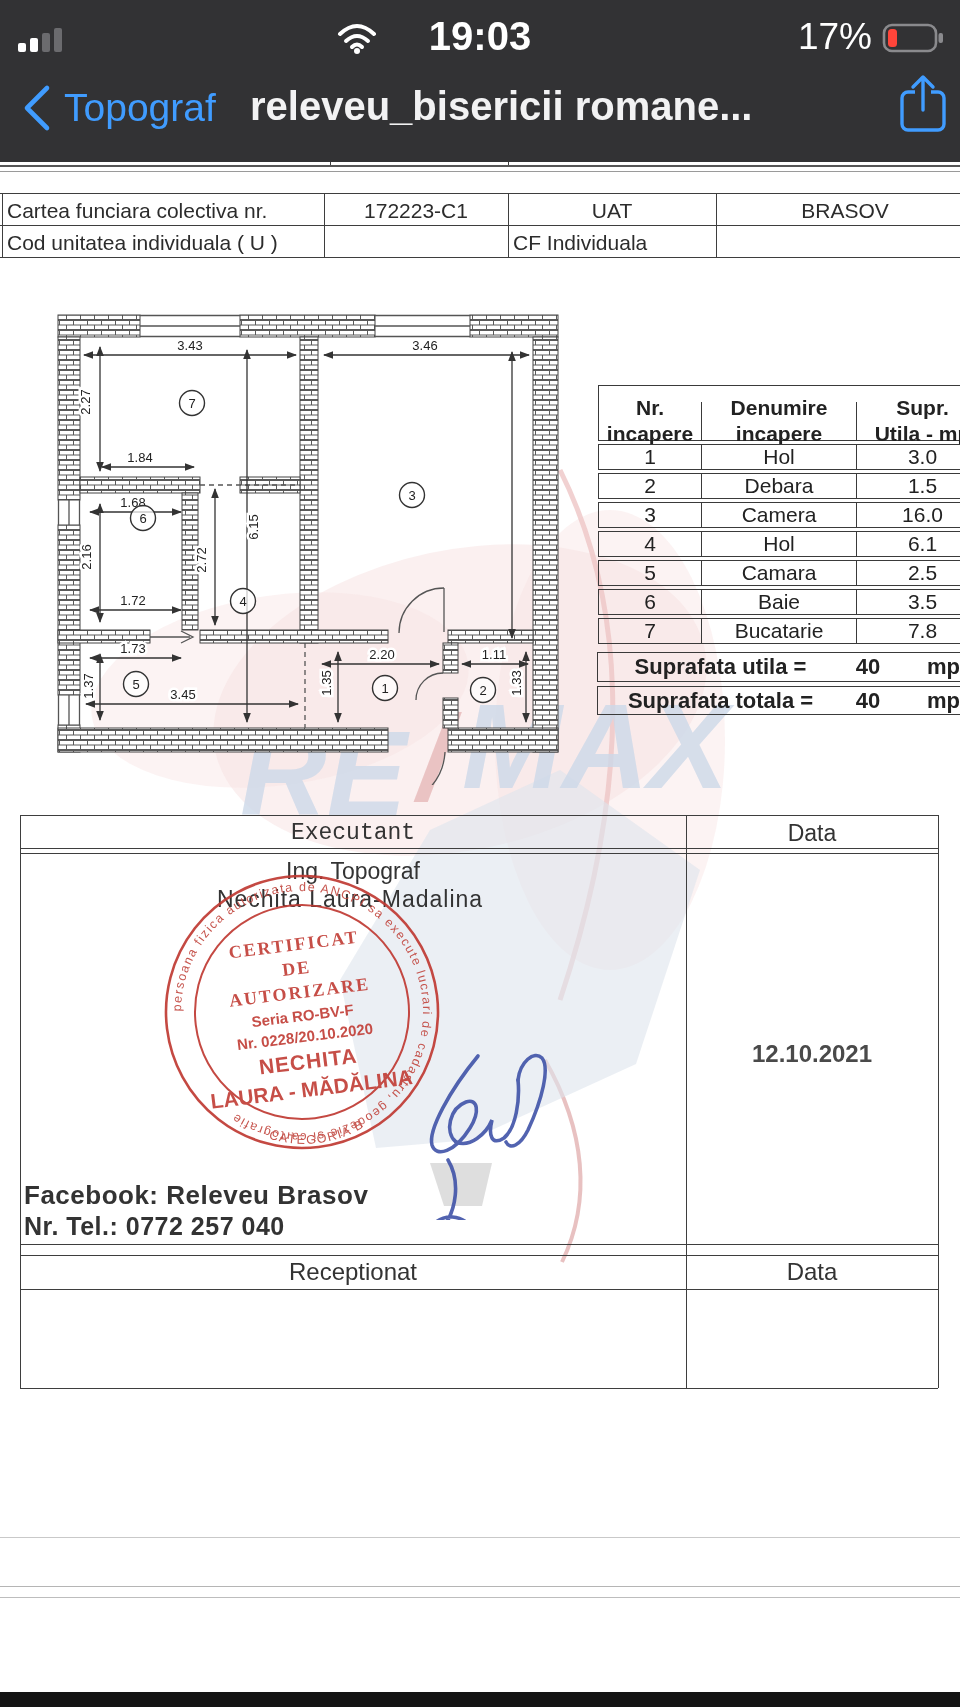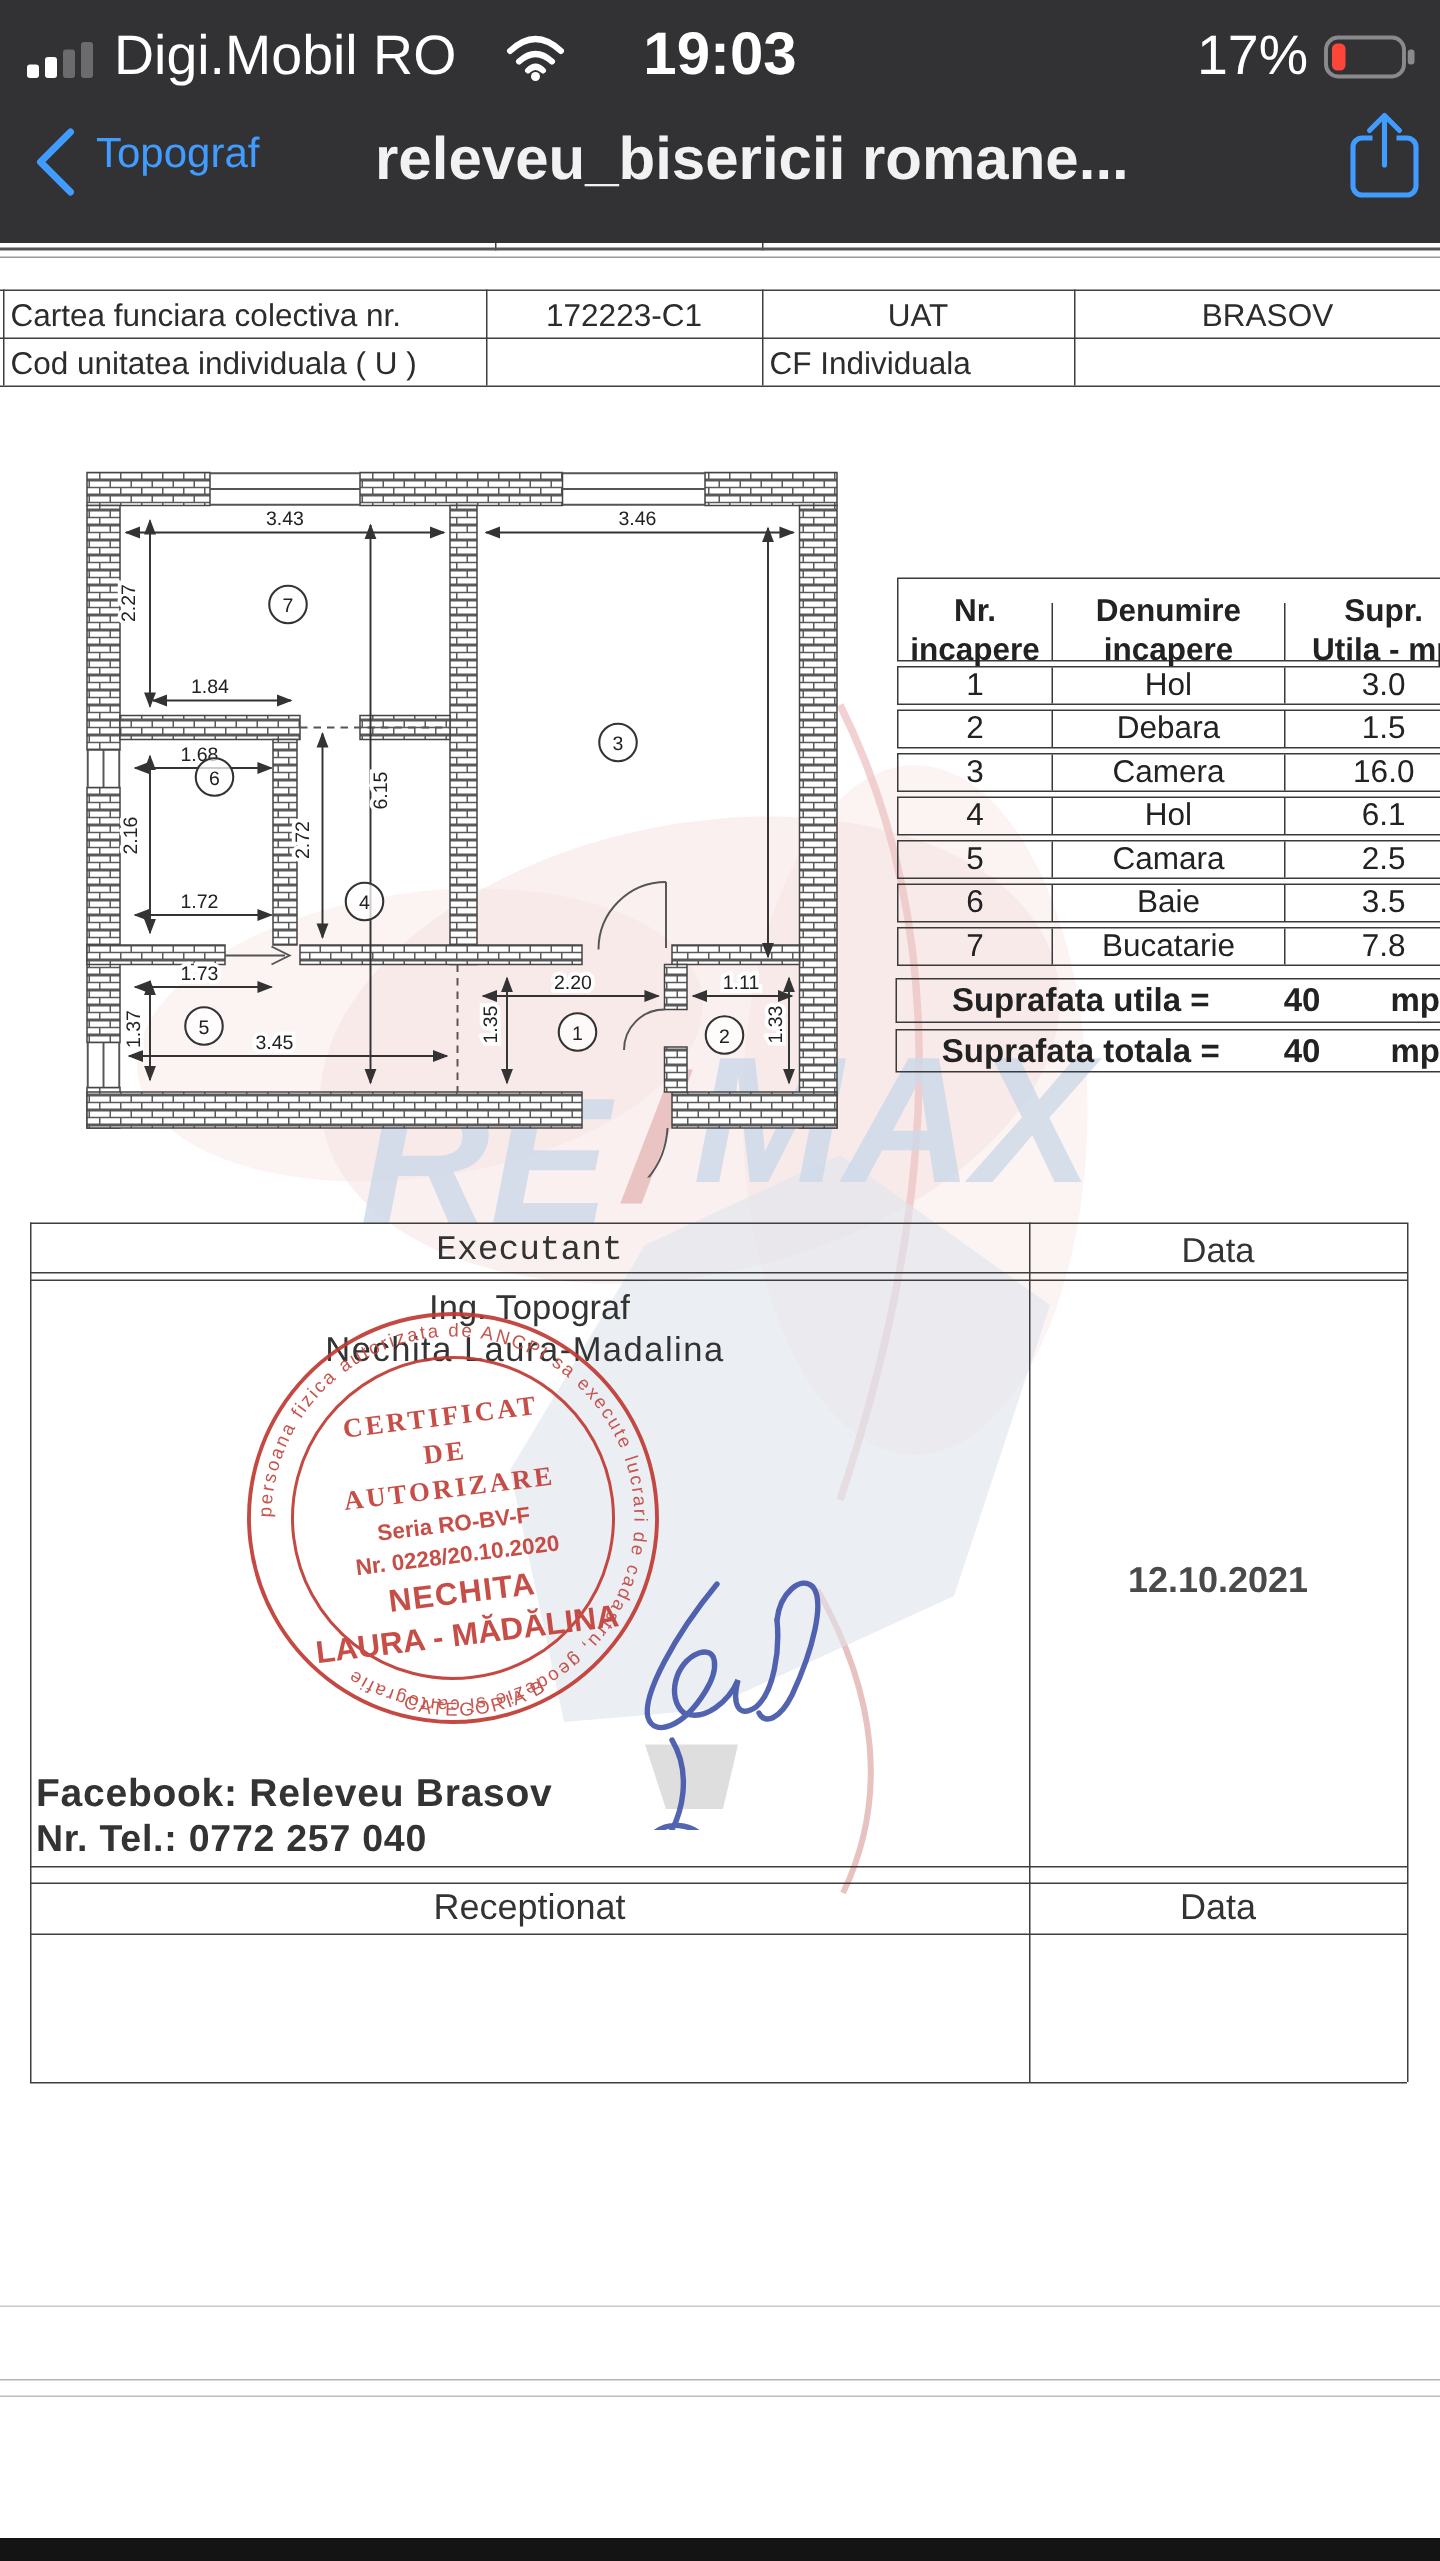--- a/index.html
+++ b/index.html
@@ -50,39 +50,38 @@
 <div id="screen">
 
   <div id="topbars">
 
     <svg class="abs" style="left:18px;top:26px;" width="46" height="26" viewBox="0 0 46 26">
       <rect x="0" y="17" width="8" height="9" rx="2" fill="#fff"></rect>
       <rect x="12" y="12" width="8" height="14" rx="2" fill="#fff"></rect>
       <rect x="24" y="7" width="8" height="19" rx="2" fill="#6b6b6e"></rect>
       <rect x="36" y="2" width="8" height="24" rx="2" fill="#6b6b6e"></rect>
     </svg>
-    <div class="bartxt" style="left:76px;top:16px;font-size:37px;">Digi.Mobil RO</div>
     <svg class="abs" style="left:336px;top:22px;" width="42" height="32" viewBox="0 0 42 32">
       <path d="M4 12 Q21 -4 38 12" stroke="#fff" stroke-width="4" fill="none" stroke-linecap="round"></path>
       <path d="M10 19 Q21 9 32 19" stroke="#fff" stroke-width="4" fill="none" stroke-linecap="round"></path>
       <path d="M16 25 Q21 20 26 25" stroke="#fff" stroke-width="4" fill="none" stroke-linecap="round"></path>
       <circle cx="21" cy="29" r="3" fill="#fff"></circle>
     </svg>
     <div class="bartxt" style="left:480px;top:14px;font-size:40px;font-weight:600;transform:translateX(-50%);text-align:right;">19:03</div>
     <div class="bartxt" style="right:88px;top:16px;font-size:37px;">17%</div>
     <svg class="abs" style="left:882px;top:22px;" width="64" height="32" viewBox="0 0 64 32">
       <rect x="2" y="3" width="52" height="26" rx="8" stroke="#8a8a8d" stroke-width="2.6" fill="none"></rect>
       <rect x="56.5" y="11" width="4.5" height="10" rx="2" fill="#8a8a8d"></rect>
       <rect x="6" y="7" width="9" height="18" rx="3.5" fill="#ff453a"></rect>
     </svg>
 
     <svg class="abs" style="left:20px;top:84px;" width="32" height="48" viewBox="0 0 32 48">
       <path d="M27 4 L7 24 L27 44" stroke="#409cff" stroke-width="4.6" fill="none" stroke-linecap="round" stroke-linejoin="round"></path>
     </svg>
-    <div class="bartxt blue" style="left:64px;top:86px;font-size:28px;">Topograf</div>
+    <div class="bartxt blue" style="left:64px;top:86px;font-size:39px;">Topograf</div>
     <div class="bartxt" style="left:250px;top:84px;font-size:40px;font-weight:700;color:#f2f2f3;">releveu_bisericii romane...</div>
     <svg class="abs" style="left:898px;top:72px;" width="50" height="64" viewBox="0 0 50 64">
       <path d="M17 20 H10 a6 6 0 0 0 -6 6 V52 a6 6 0 0 0 6 6 H40 a6 6 0 0 0 6 -6 V26 a6 6 0 0 0 -6 -6 H33" stroke="#409cff" stroke-width="3.4" fill="none" stroke-linejoin="round"></path>
       <path d="M25 38 V6 M15 15 L25 5 L35 15" stroke="#409cff" stroke-width="3.4" fill="none" stroke-linecap="round" stroke-linejoin="round"></path>
     </svg>
   </div>
 
   <div style="position:absolute;left:0;top:162px;width:960px;height:1530px;"></div>
 
   <svg class="abs" style="left:0;top:380px;z-index:1;" width="960" height="900" viewBox="0 380 960 900">

